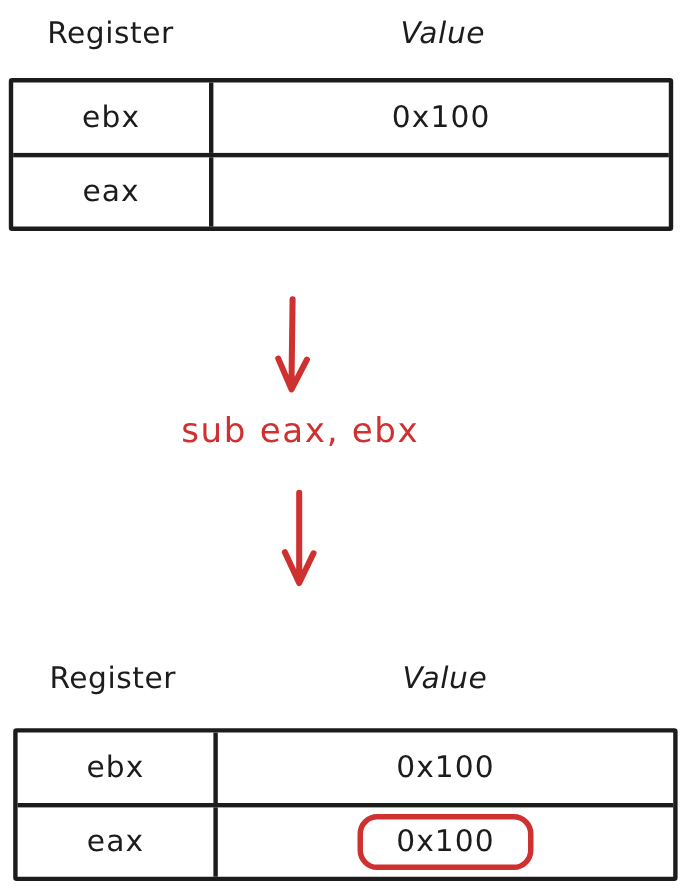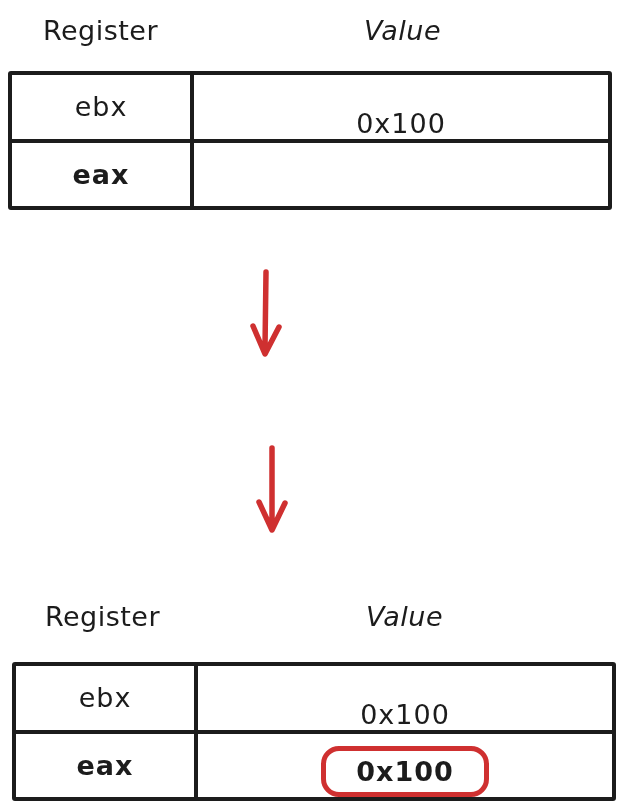--- a/index.html
+++ b/index.html
@@ -56,36 +56,34 @@
     flex-direction:column;
   }
   #table-top{left:8px;top:71px;}
   #table-bottom{left:12px;top:662px;}
   .reg-row{
     flex:1;
     display:flex;
   }
   .reg-row + .reg-row{
     border-top:4px solid var(--ink);
-    font-weight:bold;
   }
   .cell{
     display:flex;
     align-items:center;
     justify-content:center;
     font-size:27px;
     letter-spacing:1px;
   }
   .cell.reg{
     width:182px;
     border-right:4px solid var(--ink);
   }
   .cell.val{
     flex:1;
-    align-items:flex-end;
   }
   .circled{
     display:inline-block;
     border:5px solid var(--red);
     border-radius:18px;
     padding:3px 30px;
     line-height:1.3;
   }
 
   
@@ -126,20 +124,21 @@
     </div>
     <div class="reg-row">
       <div class="cell reg">eax</div>
     </div>
   </div>
 
   <svg class="flow-arrow" id="arrow-1" viewBox="0 0 40 96" aria-hidden="true">
     <path d="M20 4 L19 80 M7 58 L19 86 L33 59" fill="none" stroke="#cf3030" stroke-width="5.5" stroke-linecap="round" stroke-linejoin="round"></path>
   </svg>
 
+  <div class="instruction">sub eax, ebx</div>
 
   <svg class="flow-arrow" id="arrow-2" viewBox="0 0 40 96" aria-hidden="true">
     <path d="M20 4 L20 80 M7 58 L20 86 L33 59" fill="none" stroke="#cf3030" stroke-width="5.5" stroke-linecap="round" stroke-linejoin="round"></path>
   </svg>
 
   <div class="col-headers" id="headers-bottom">
     <span class="reg-h">Register</span>
     <span class="val-h">Value</span>
   </div>
 

